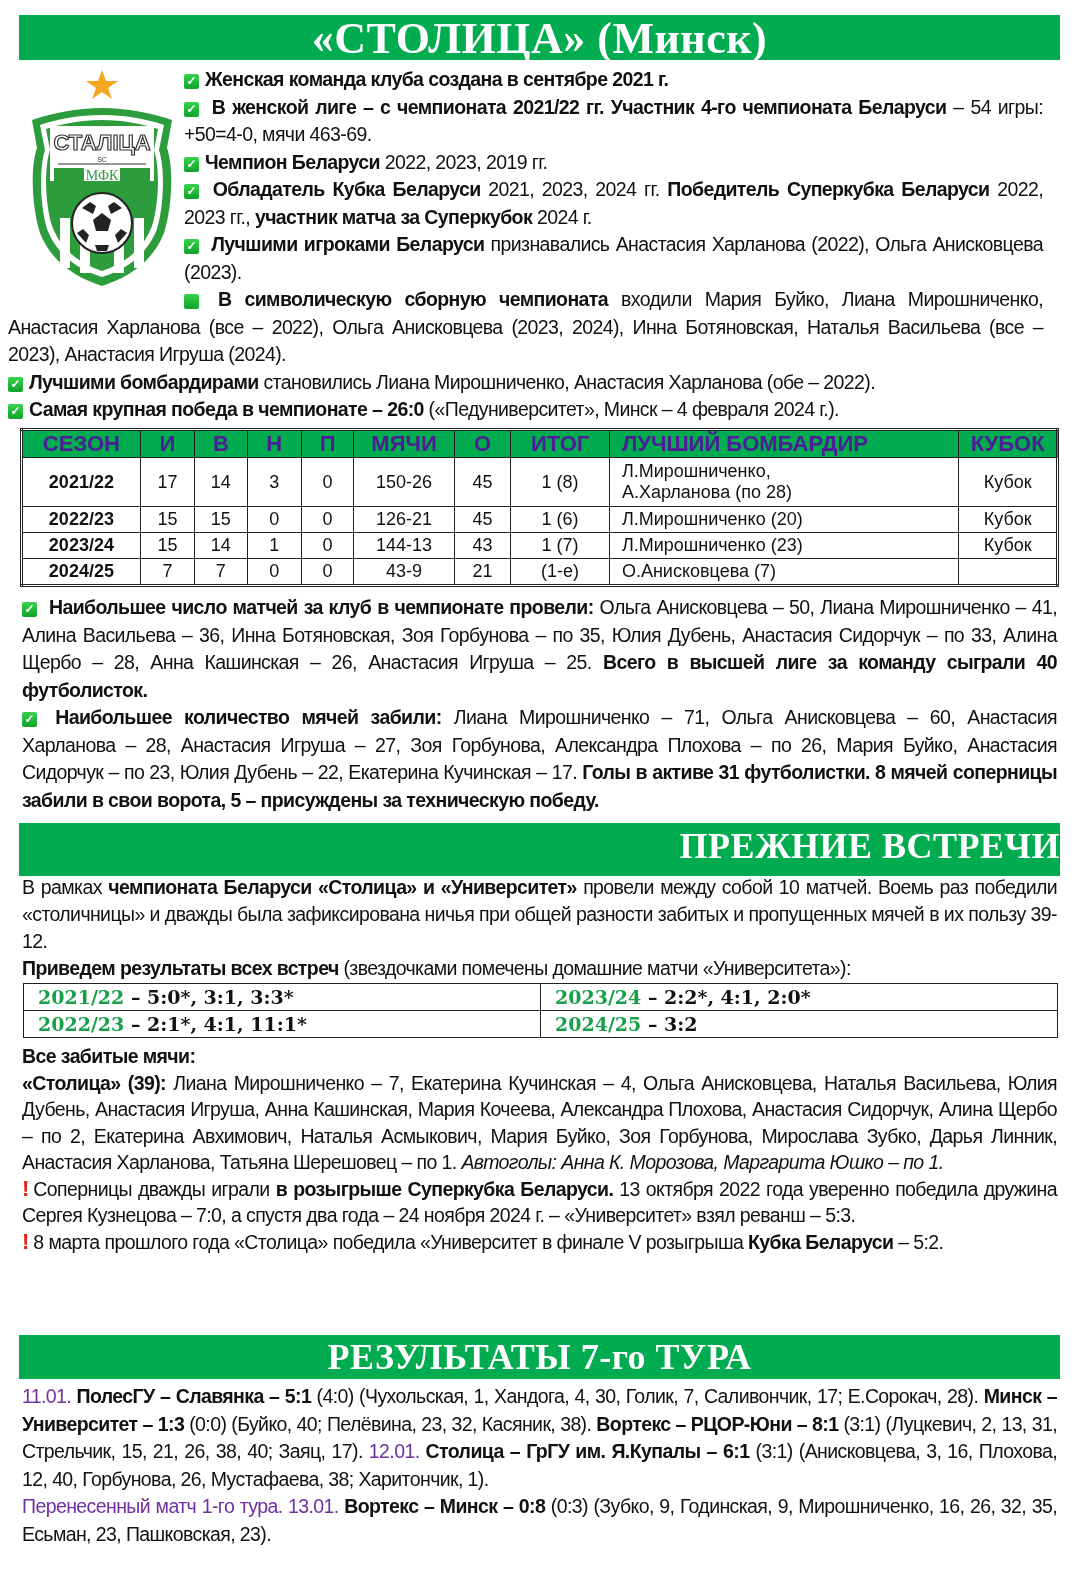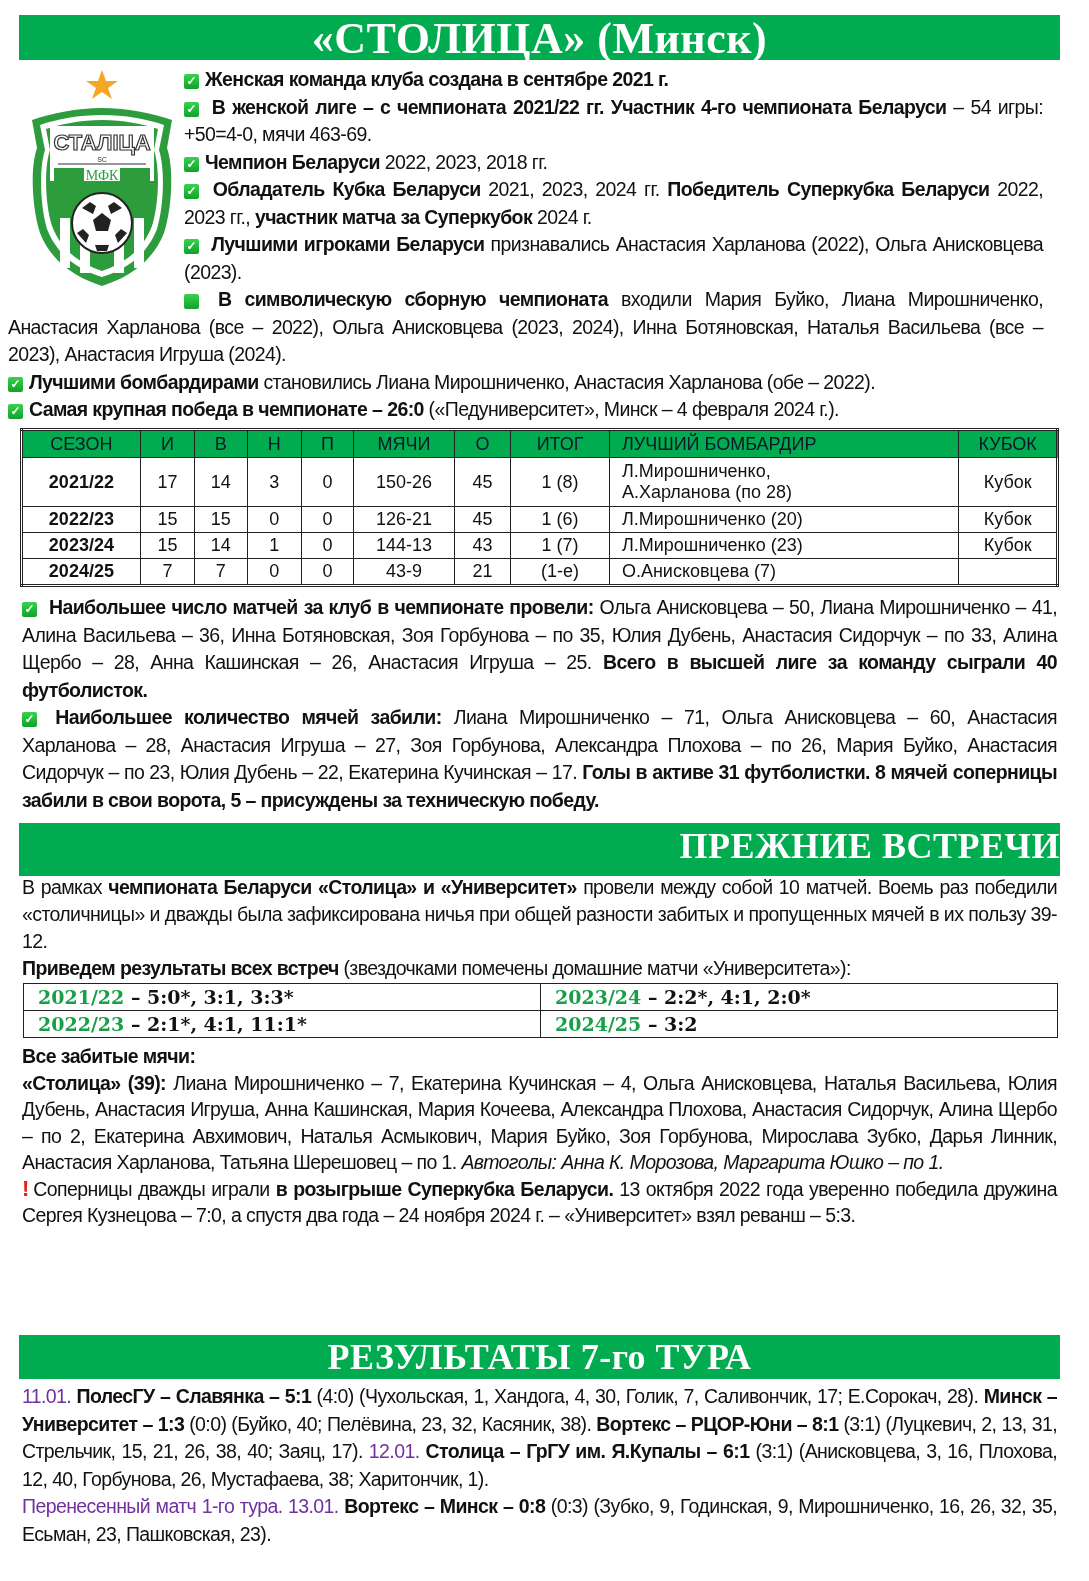--- a/index.html
+++ b/index.html
@@ -18,21 +18,21 @@
   .chk { display: inline-block; width: 15px; height: 15px; background: linear-gradient(#38d24e,#10a22a);
          border-radius: 2px; color: #fff; font-size: 12px; line-height: 15px; text-align: center;
          vertical-align: 1px; margin-right: 6px; font-weight: bold; letter-spacing: 0; }
   .excl { color: #e2231a; font-weight: bold; font-size: 22px; margin-right: 4px; letter-spacing: 0; }
   .purple { color: #7030a0; }
 
   .logo { position: absolute; left: 22px; top: 68px; width: 160px; height: 220px; }
 
   .season-table { position: absolute; left: 20px; top: 428px; width: 1039px; border: 3px double #222;
                   border-collapse: collapse; font-family: "Liberation Sans", sans-serif; }
-  .season-table th { background: #00ac4f; color: #0f172a; font-size: 18px; font-weight: normal;
+  .season-table th { background: #00ac4f; color: #4c1d95; font-size: 22px; font-weight: bold;
                      border: 1.5px solid #222; height: 26px; padding: 0; }
   .season-table td { border: 1.5px solid #222; font-size: 18px; text-align: center; padding: 0; height: 25px; }
   .season-table td.season { font-weight: bold; }
   .season-table td.left, .season-table th.left { text-align: left; padding-left: 12px; margin-left: 40px; }
   .season-table tr.tall td { height: 48px; }
 
   .h2h-table { position: absolute; left: 23px; top: 983px; width: 1035px; border-collapse: collapse;
                font-family: "DejaVu Serif", serif; }
   .h2h-table td { border: 1.5px solid #222; font-size: 19px; font-weight: bold; height: 26px;
                   padding: 0 0 0 14px; width: 50%; }
@@ -67,21 +67,21 @@
 </svg>
 
 <div class="txt" style="left:8px; top:66px; width:1035px;">
   <div style="padding-left:176px;">
     <span class="chk">✓</span><b>Женская команда клуба создана в сентябре 2021 г.</b>
   </div>
   <div style="padding-left:176px;">
     <span class="chk">✓</span> <b>В женской лиге – с чемпионата 2021/22 гг. Участник 4-го чемпионата Беларуси</b><span> – 54 игры: +50=4-0, мячи 463-69.</span>
   </div>
   <div style="padding-left:176px;">
-    <span class="chk">✓</span><b>Чемпион Беларуси</b><span> 2022, 2023, 2018 гг.</span>
+    <span class="chk">✓</span><b>Чемпион Беларуси</b><span> 2022, 2023, 2019 гг.</span>
   </div>
   <div style="padding-left:176px;">
     <span class="chk">✓</span> <b>Обладатель Кубка Беларуси</b><span> 2021, 2023, 2024 гг. </span><b>Победитель Суперкубка Беларуси</b><span> 2022, 2023 гг., </span><b>участник матча за Суперкубок</b><span> 2024 г.</span>
   </div>
   <div style="padding-left:176px;">
     <span class="chk">✓</span> <b>Лучшими игроками Беларуси</b><span> признавались Анастасия Харланова (2022), Ольга Анисковцева (2023).</span>
   </div>
   <div style="text-indent:176px;">
     <span class="chk">✓</span> <b>В символическую сборную чемпионата</b><span> входили Мария Буйко, Лиана Мирошниченко, Анастасия Харланова (все – 2022), Ольга Анисковцева (2023, 2024), Инна Ботяновская, Наталья Васильева (все – 2023), Анастасия Игруша (2024).</span>
   </div>
@@ -199,20 +199,21 @@
     <td><span class="yr">2022/23</span><span> – 2:1*, 4:1, 11:1*</span></td>
     <td><span class="yr">2024/25</span><span> – 3:2</span></td>
   </tr>
 </tbody>
   </table>
 
 <div class="txt" style="left:22px; top:1043px; width:1035px; line-height:26.5px;">
   <div><b>Все забитые мячи:</b></div>
   <div><b>«Столица» (39):</b><span> Лиана Мирошниченко – 7, Екатерина Кучинская – 4, Ольга Анисковцева, Наталья Васильева, Юлия Дубень, Анастасия Игруша, Анна Кашинская, Мария Кочеева, Александра Плохова, Анастасия Сидорчук, Алина Щербо – по 2, Екатерина Авхимович, Наталья Асмыкович, Мария Буйко, Зоя Горбунова, Мирослава Зубко, Дарья Линник, Анастасия Харланова, Татьяна Шерешовец – по 1. </span><i>Автоголы: Анна К. Морозова, Маргарита Юшко – по 1.</i></div>
   <div><span class="excl">!</span><span>Соперницы дважды играли </span><b>в розыгрыше Суперкубка Беларуси.</b><span> 13 октября 2022 года уверенно победила дружина Сергея Кузнецова – 7:0, а спустя два года – 24 ноября 2024 г. – «Университет» взял реванш – 5:3.</span></div>
+  <div><span class="excl">!</span><span>8 марта прошлого года «Столица» победила «Университет в финале V розыгрыша </span><b>Кубка Беларуси</b><span> – 5:2.</span></div>
 </div>
 
 <div class="banner banner3">РЕЗУЛЬТАТЫ 7-го ТУРА</div>
 
 <div class="txt" style="left:22px; top:1383px; width:1035px; line-height:27.5px;">
   <span class="purple">11.01.</span><b> ПолесГУ – Славянка – 5:1</b><span> (4:0) (Чухольская, 1, Хандога, 4, 30, Голик, 7, Саливончик, 17; Е.Сорокач, 28). </span><b>Минск – Университет – 1:3</b><span> (0:0) (Буйко, 40; Пелёвина, 23, 32, Касяник, 38). </span><b>Вортекс – РЦОР-Юни – 8:1</b><span> (3:1) (Луцкевич, 2, 13, 31, Стрельчик, 15, 21, 26, 38, 40; Заяц, 17). </span><span class="purple">12.01.</span><b> Столица – ГрГУ им. Я.Купалы – 6:1</b><span> (3:1) (Анисковцева, 3, 16, Плохова, 12, 40, Горбунова, 26, Мустафаева, 38; Харитончик, 1).</span>
   <div><span class="purple">Перенесенный матч 1-го тура. 13.01.</span><b> Вортекс – Минск – 0:8</b><span> (0:3) (Зубко, 9, Годинская, 9, Мирошниченко, 16, 26, 32, 35, Есьман, 23, Пашковская, 23).</span></div>
 </div>
 
 </body></html>

